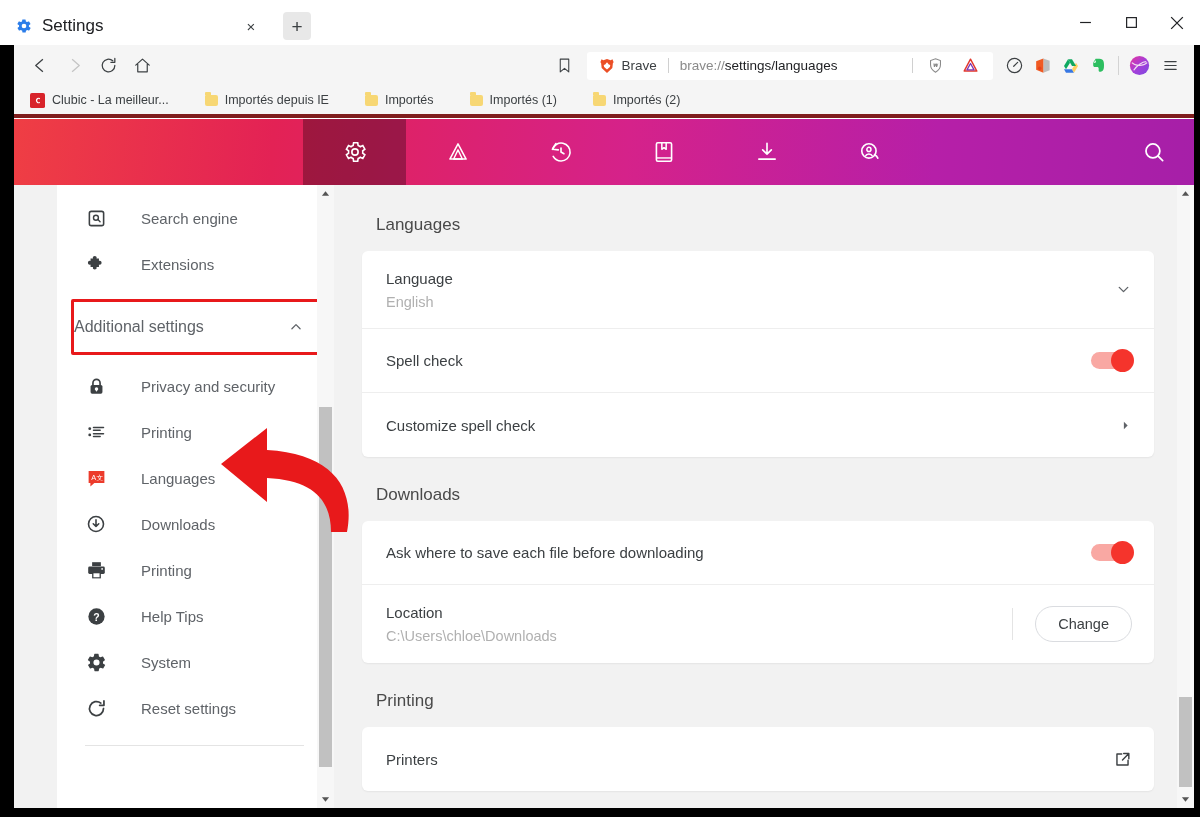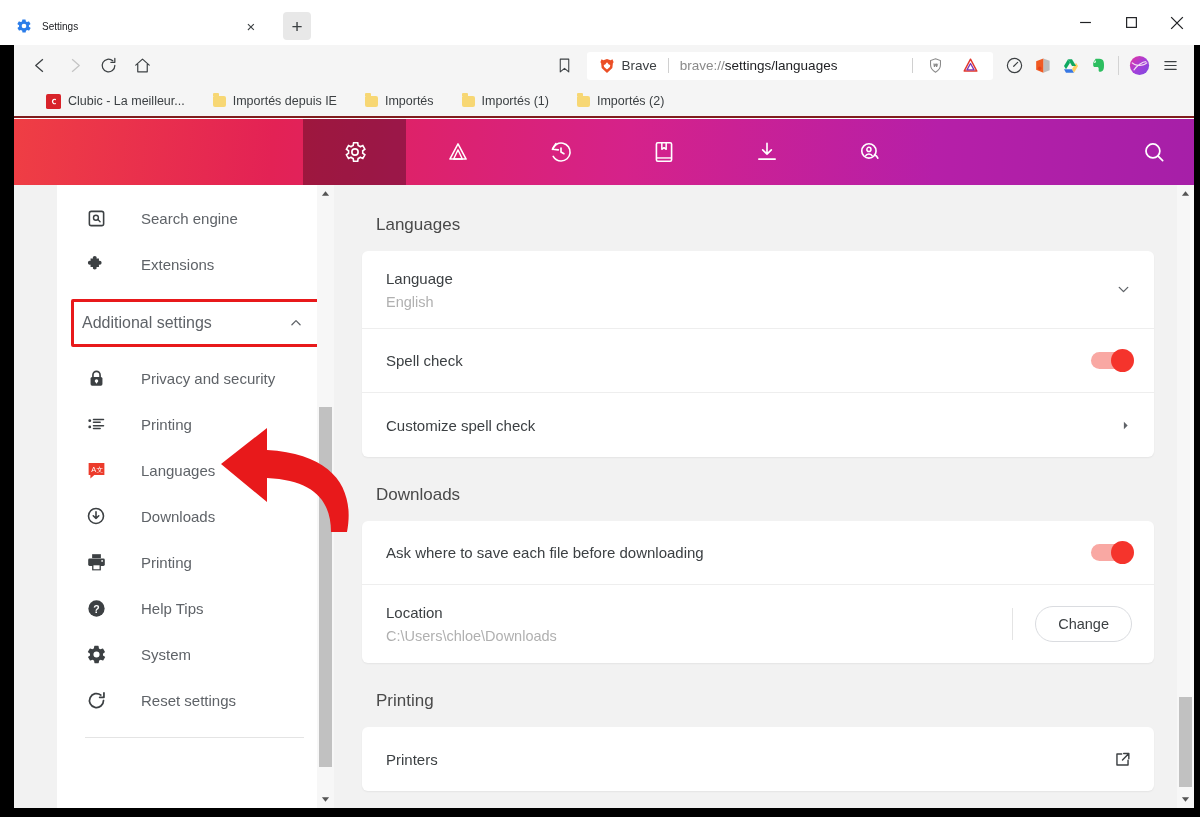--- a/index.html
+++ b/index.html
@@ -23,21 +23,21 @@
     display:flex; align-items:flex-end;
   }
   .tab {
     display:flex; align-items:center; gap:10px;
     width:275px; height:38px; padding:0 14px 0 16px;
     background:#ffffff; border-radius:8px 8px 0 0;
     position:relative;
   }
   .tab-favicon { width:16px; height:16px; flex:0 0 16px; }
   .tab-title {
-    flex:1; font-size:10px; color:#202124; white-space:nowrap;
+    flex:1; font-size:17px; color:#202124; white-space:nowrap;
     overflow:hidden; text-overflow:ellipsis;
   }
   .tab-close {
     width:20px; height:20px; display:flex; align-items:center; justify-content:center;
     color:#3c4043; font-size:15px; line-height:1; border-radius:50%;
   }
   .newtab {
     width:28px; height:28px; margin:0 0 5px 8px;
     display:flex; align-items:center; justify-content:center;
     background:#e8e8e8; border-radius:4px; color:#3c4043; font-size:19px; line-height:1;
@@ -71,22 +71,22 @@
   .omni-sep { width:1px; height:15px; background:#d0d0d0; }
   .omni-url { font-size:13.5px; color:#8a8a8a; white-space:nowrap; overflow:hidden; flex:1; }
   .omni-url b { color:#202124; font-weight:400; }
   .omni-right { display:flex; align-items:center; gap:9px; flex:0 0 auto; padding-right:2px; }
   .tb-ext { width:26px; height:26px; display:flex; align-items:center; justify-content:center; flex:0 0 26px;}
   .tb-divider { width:1px; height:19px; background:#d3d3d3; margin:0 5px; flex:0 0 1px;}
 
   
   .bookmarks {
     position:absolute; left:14px; top:86px; width:1180px; height:32px;
-    background:#f5f5f5; display:flex; align-items:center; padding-left:24px; gap:12px;
-    border-bottom:2px solid #7f1d1d;
+    background:#f5f5f5; display:flex; align-items:center; padding-left:8px; gap:20px;
+    border-bottom:4px solid #7f1d1d;
   }
   .bm {
     display:flex; align-items:center; gap:7px; padding:3px 8px; border-radius:4px;
     font-size:12.5px; color:#3c4043; white-space:nowrap;
   }
   .bm-folder {
     width:13px; height:11px; background:#f7d774; border-radius:1px 2px 2px 2px;
     position:relative; flex:0 0 13px;
   }
   .bm-folder::before{
@@ -128,23 +128,23 @@
     display:flex; align-items:center; height:46px; padding-left:28px; gap:34px;
     font-size:15px; color:#5f6368;
   }
   .nav-icon {
     width:22px; height:22px; flex:0 0 22px;
     display:flex; align-items:center; justify-content:center; color:#3c4043;
   }
   .nav-label { white-space:nowrap; }
 
   .additional {
-    margin:12px 14px 8px 14px; height:48px;
+    margin:12px 14px 8px 14px; height:56px;
     display:flex; align-items:center; justify-content:space-between;
-    padding:0 14px 0 8px; font-size:16px; color:#5f6368;
+    padding:0 14px 0 0; font-size:16px; color:#5f6368;
     border:3px solid #e8191b; border-radius:2px;
   }
 
   .nav-sep { height:1px; background:#e4e4e4; margin:14px 30px 0 28px; }
 
   .about {
     display:flex; align-items:center; gap:22px; padding:18px 0 0 28px;
     color:#b9b9b9; font-size:14.5px; line-height:1.45;
   }
   .about-icon { width:22px; flex:0 0 22px; display:flex; align-items:center; justify-content:center;}

